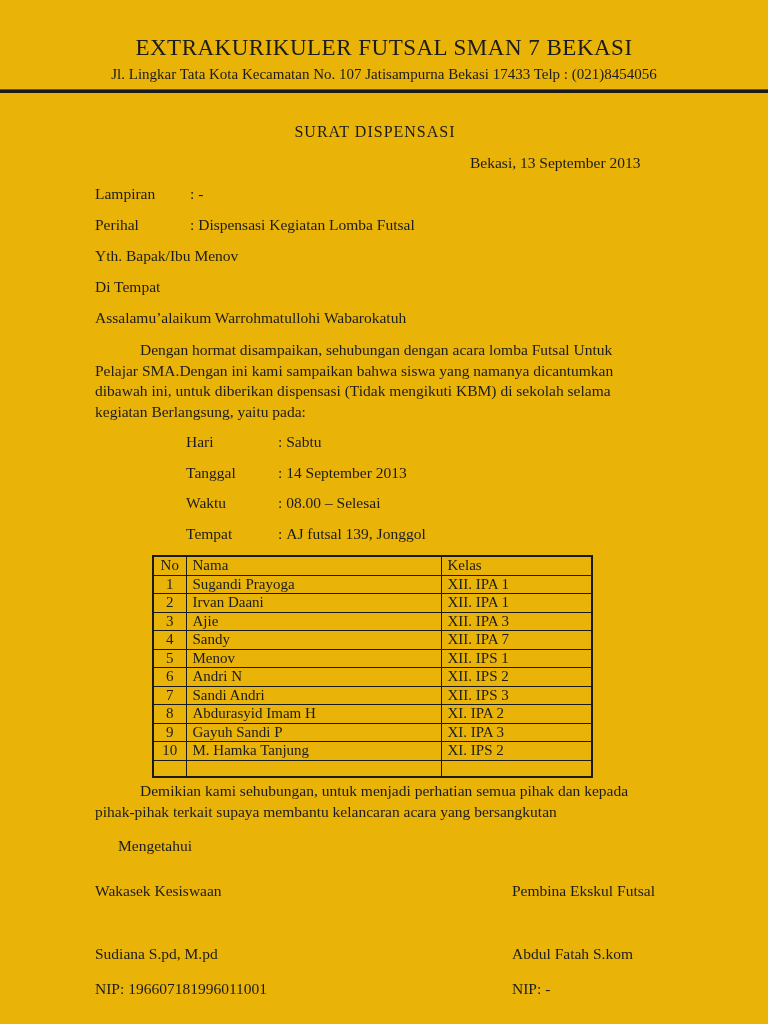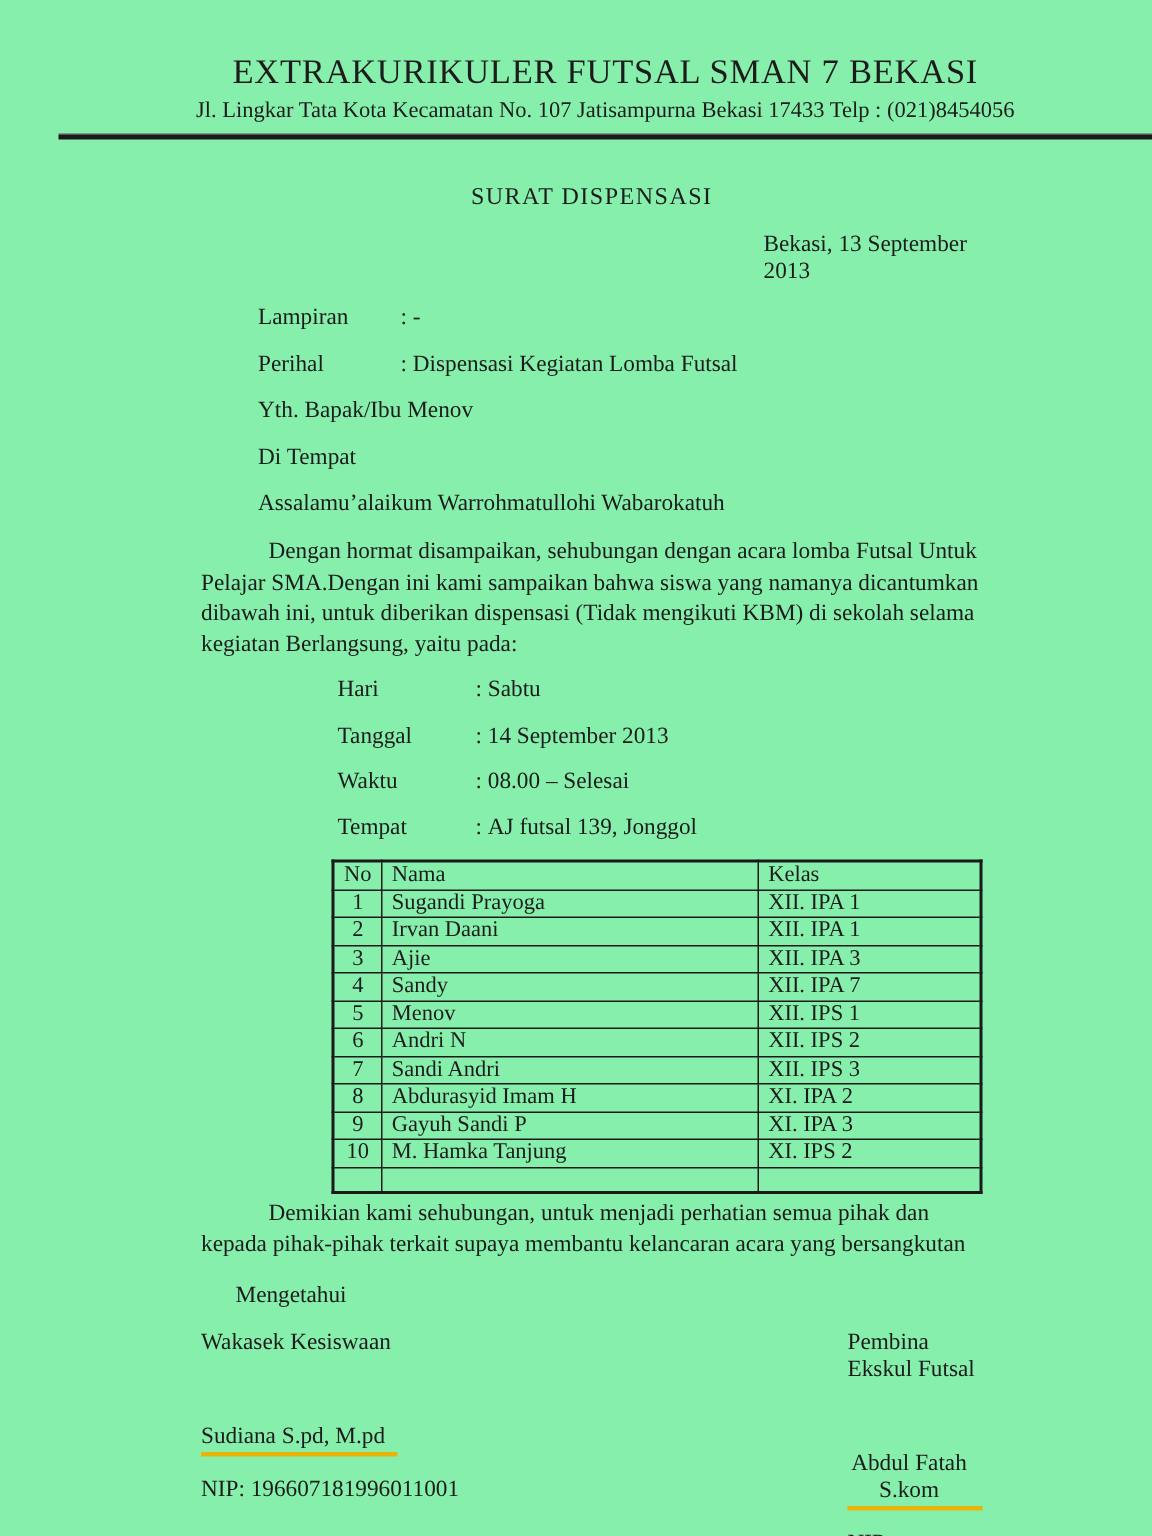--- a/index.html
+++ b/index.html
@@ -5,23 +5,22 @@
   * { margin: 0; padding: 0; box-sizing: border-box; }
   html, body { background: #ffffff; }
   body {
     font-family: "Liberation Serif", "DejaVu Serif", serif;
     color: #1c1c1c;
   }
   .page {
     position: relative;
     width: 768px;
     height: 1024px;
-    background: #86efac;
+    background: #eab308;
     overflow: hidden;
-    padding-left: 39px;
   }
   
   .letterhead { padding-top: 34px; text-align: center; }
   .letterhead-title {
     font-size: 23px;
     font-weight: normal;
     letter-spacing: 0.5px;
     line-height: 28px;
   }
   .letterhead-address {
@@ -38,38 +37,38 @@
   }
   
   .letter { padding: 0 113px 0 95px; font-size: 15.5px; line-height: 18px; }
   .doc-title {
     text-align: center;
     font-size: 16px;
     letter-spacing: 1px;
     margin-top: 30px;
   }
   .date-line { margin-top: 13px; padding-left: 375px; }
-  .meta-block { margin-top: 13px; margin-left: 38px; }
+  .meta-block { margin-top: 13px; }
   .meta-row { margin-bottom: 13px; display: flex; }
   .meta-label { width: 95px; flex: 0 0 95px; }
   .recipient-row { margin-bottom: 13px; }
   .salutation { margin-bottom: 13px; }
   .paragraph {
     text-indent: 45px;
     text-align: left;
     line-height: 20.5px;
     margin-top: 1px;
   }
   .details-block { margin-top: 11px; margin-left: 91px; }
   .detail-row { display: flex; margin-bottom: 12.5px; }
   .detail-label { width: 92px; flex: 0 0 92px; }
   
   .roster-table {
     margin-top: 3px;
-    margin-left: 87px;
+    margin-left: 57px;
     border-collapse: collapse;
     border: 2px solid #1a1a1a;
     font-size: 15px;
   }
   .roster-table td, .roster-table th {
     border: 1px solid #1a1a1a;
     padding: 1px 6px 2px 6px;
     line-height: 14.5px;
     font-weight: normal;
     text-align: left;
@@ -79,21 +78,21 @@
   .roster-table .col-nama { width: 255px; }
   .roster-table .col-kelas { width: 151px; }
   .roster-table .empty-row td { height: 17px; }
   
   .closing-paragraph {
     margin-top: 3px;
     text-indent: 45px;
     line-height: 20.5px;
   }
   .acknowledgement { margin-top: 15px; padding-left: 23px; }
-  .signature-block { display: flex; margin-top: 13px; gap: 14px; }
+  .signature-block { display: flex; margin-top: 27px; }
   .signature-col-left { width: 417px; flex: 0 0 417px; }
   .signature-col-right { flex: 1; }
   .signature-name { margin-top: 45px; }
   .signature-name .underlined {
     display: inline-block;
     border-bottom: 3px solid #eab308;
     padding-right: 8px;
     padding-bottom: 1px;
     text-align: center;
   }

